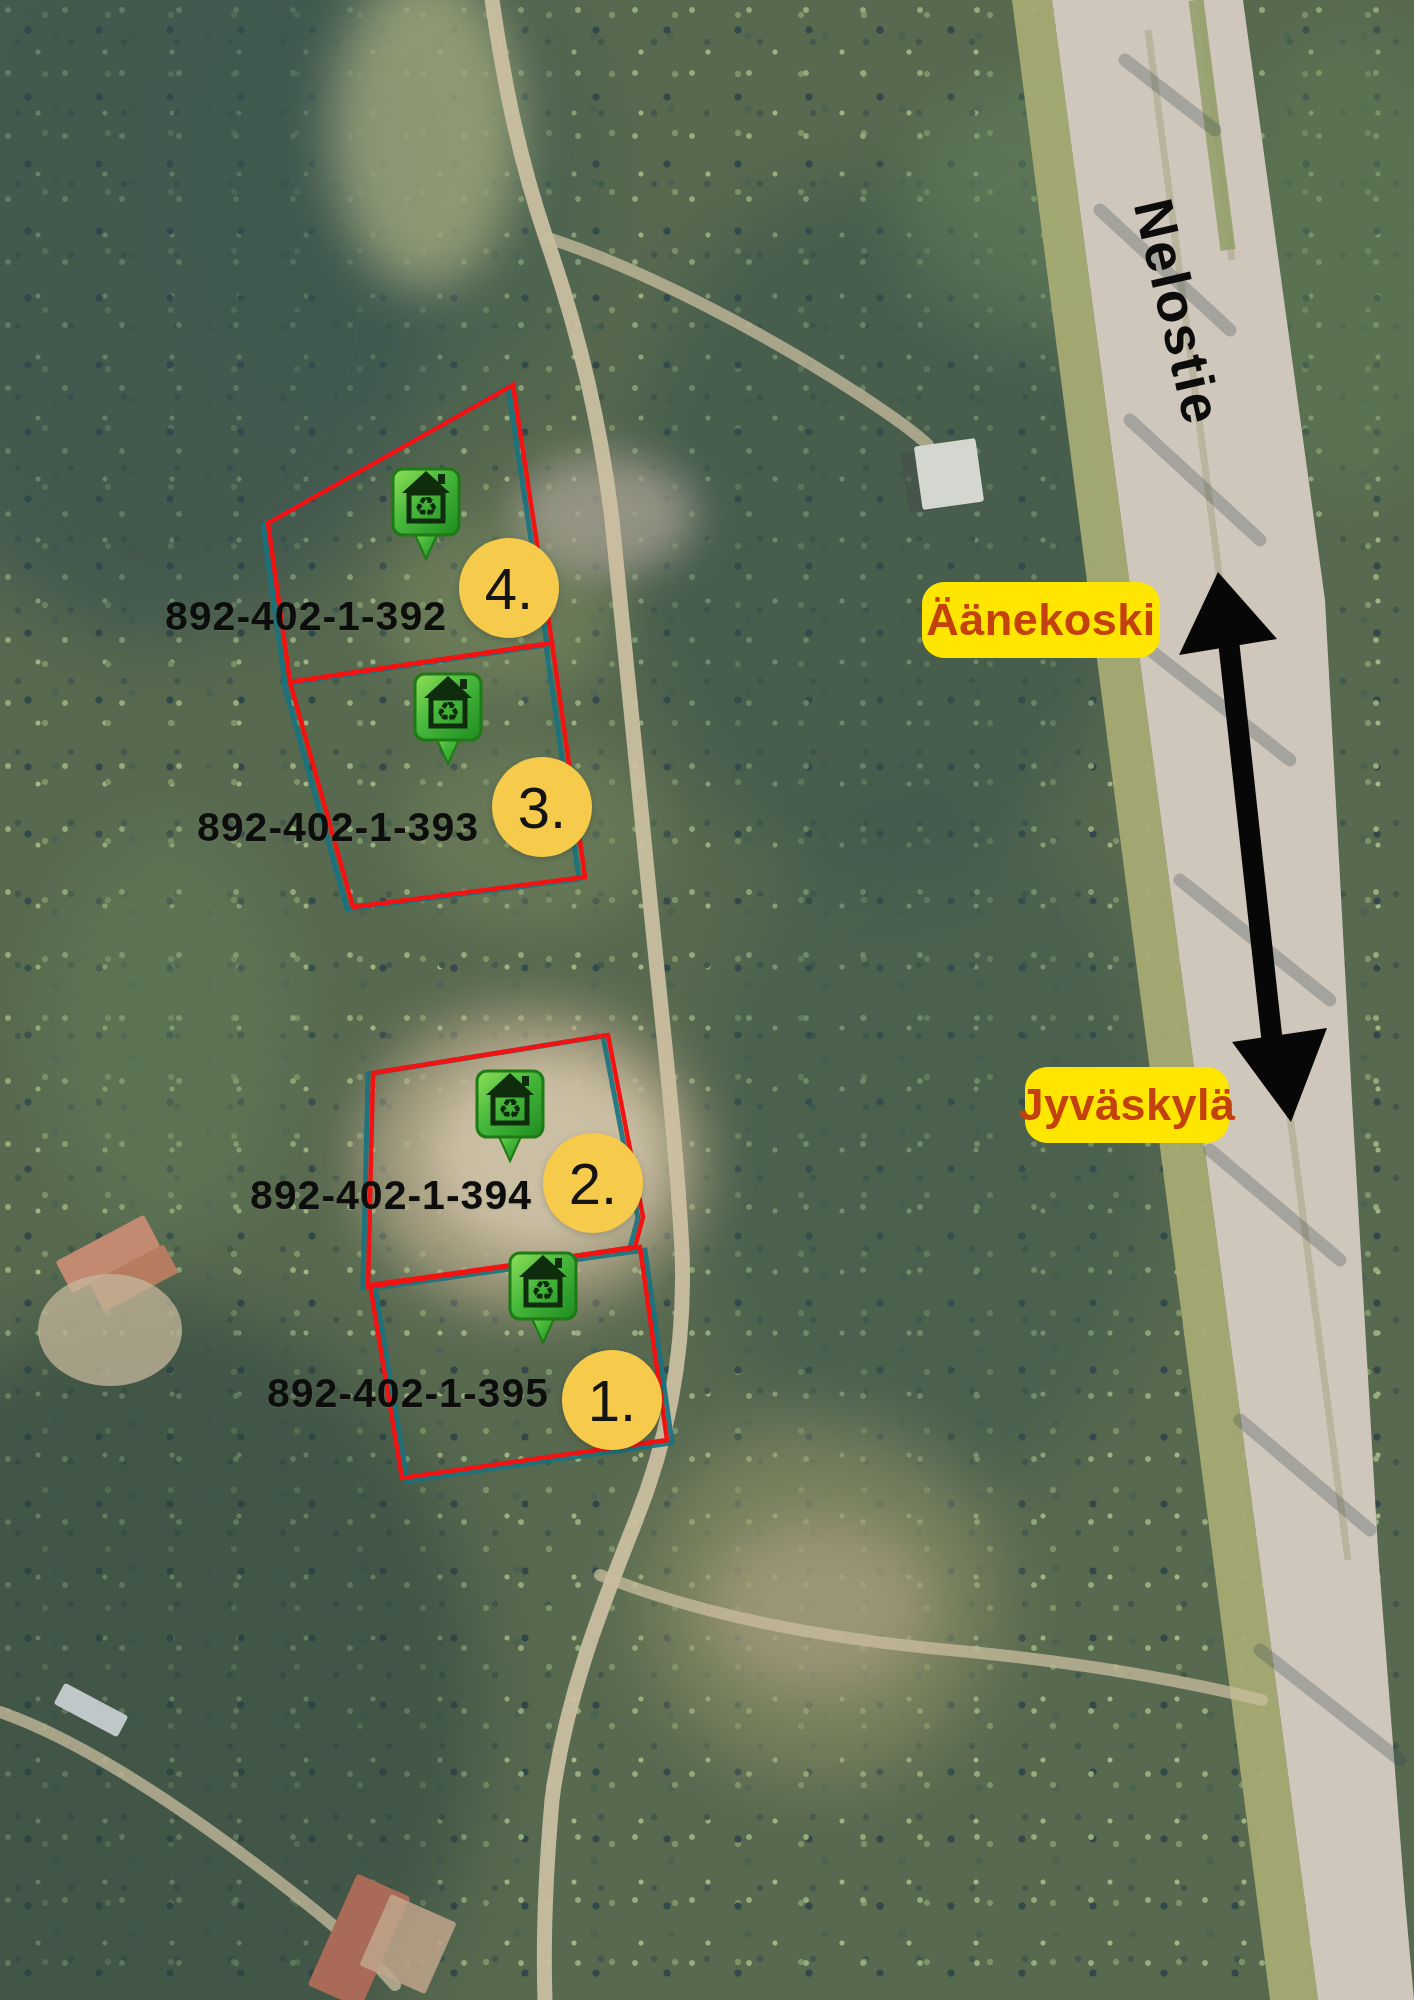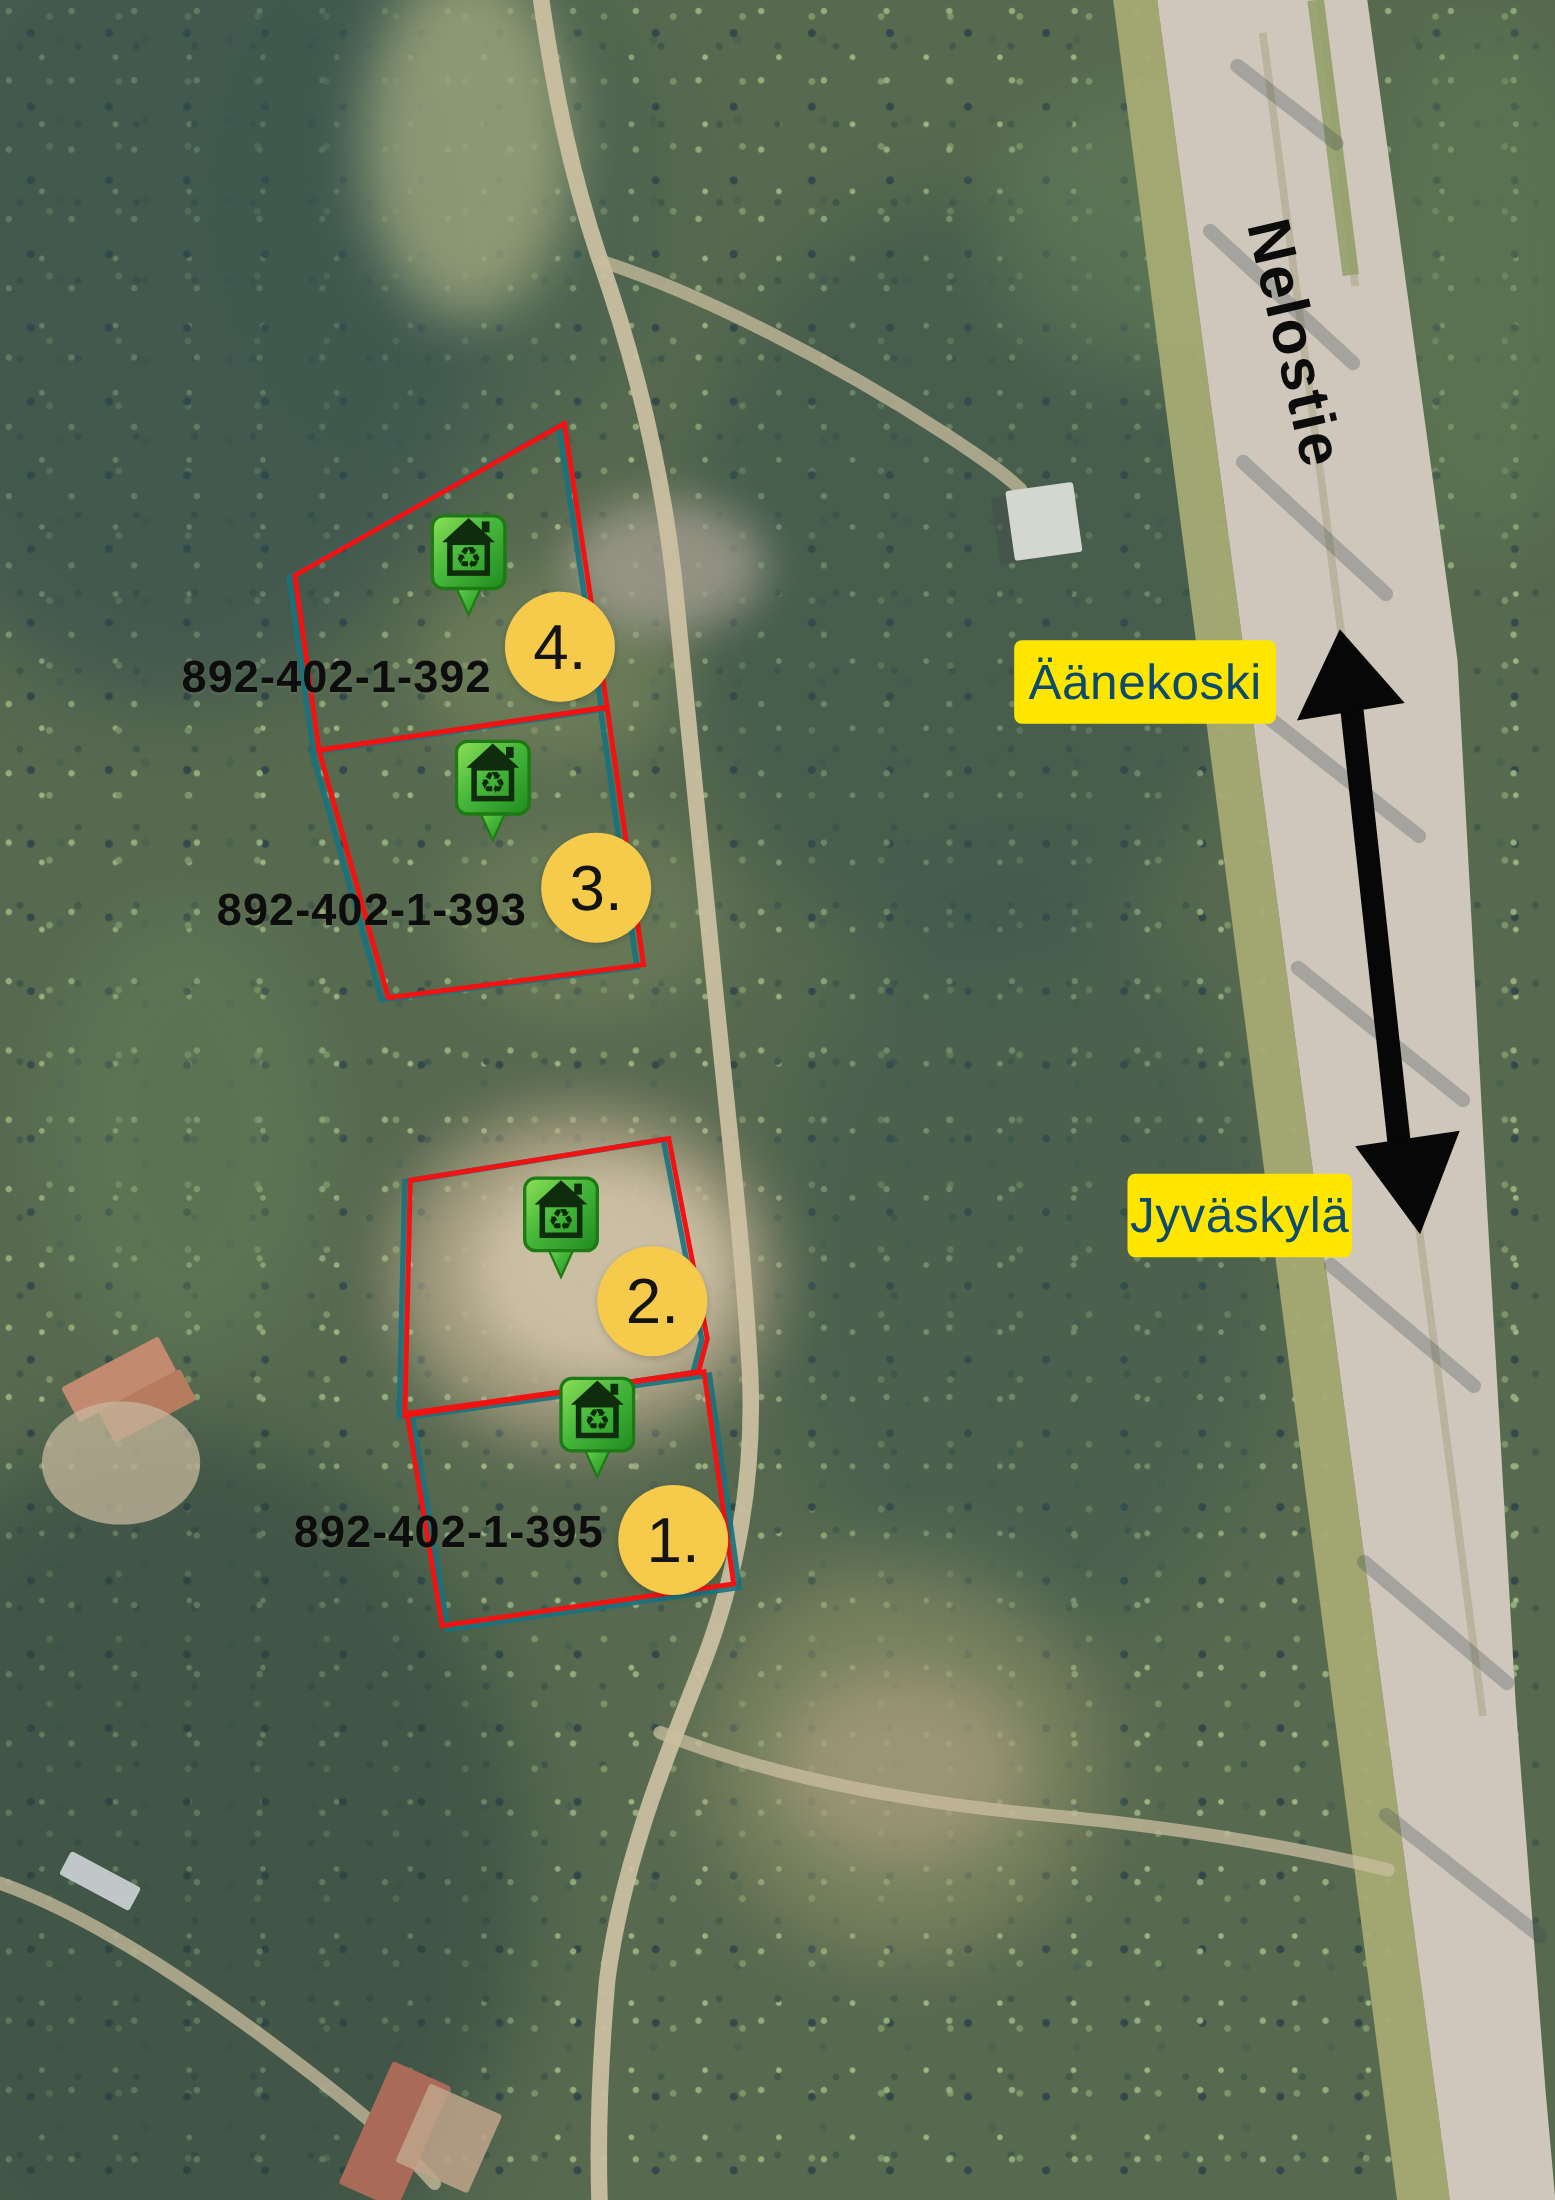--- a/index.html
+++ b/index.html
@@ -31,23 +31,23 @@
   }
   .badge{
     position:absolute;width:100px;height:100px;border-radius:50%;
     background:#f6cb4b;color:#141414;
     display:flex;align-items:center;justify-content:center;
     font-size:58px;font-weight:400;
     transform:translate(-50%,-50%);
     box-shadow:0 2px 6px rgba(0,0,0,.18);
   }
   .dest-label{
-    position:absolute;background:#ffe600;color:#0c4a6e;border-radius:7px;
+    position:absolute;background:#ffe600;color:#c2410c;border-radius:22px;
     display:flex;align-items:center;justify-content:center;
-    font-size:45px;font-weight:400;letter-spacing:.5px;
+    font-size:45px;font-weight:700;letter-spacing:.5px;
   }
   #road-name{
     left:1178px;top:312px;
     transform:translate(-50%,-50%) rotate(77deg);
     font-size:55px;font-weight:600;letter-spacing:2px;color:#0c0c0c;
   }
 </style>
 </head>
 <body>
 
@@ -141,20 +141,21 @@
 
     <g>
       <line x1="1229" y1="645" x2="1272" y2="1040" stroke="#070707" stroke-width="21"></line>
       <polygon points="1218,572 1179,655 1277,639" fill="#070707"></polygon>
       <polygon points="1232,1042 1327,1028 1291,1122" fill="#070707"></polygon>
     </g>
   </svg>
 
   <div class="map-text parcel-id" style="left:165px;top:616px">892-402-1-392</div>
   <div class="map-text parcel-id" style="left:197px;top:827px">892-402-1-393</div>
+  <div class="map-text parcel-id" style="left:250px;top:1195px">892-402-1-394</div>
   <div class="map-text parcel-id" style="left:267px;top:1393px">892-402-1-395</div>
 
   <div class="badge" style="left:509px;top:588px">4.</div>
   <div class="badge" style="left:542px;top:807px">3.</div>
   <div class="badge" style="left:593px;top:1183px">2.</div>
   <div class="badge" style="left:612px;top:1400px">1.</div>
 
   <div class="dest-label" style="left:922px;top:582px;width:238px;height:76px">Äänekoski</div>
   <div class="dest-label" style="left:1025px;top:1067px;width:204px;height:76px">Jyväskylä</div>
   <div class="map-text" id="road-name">Nelostie</div>

